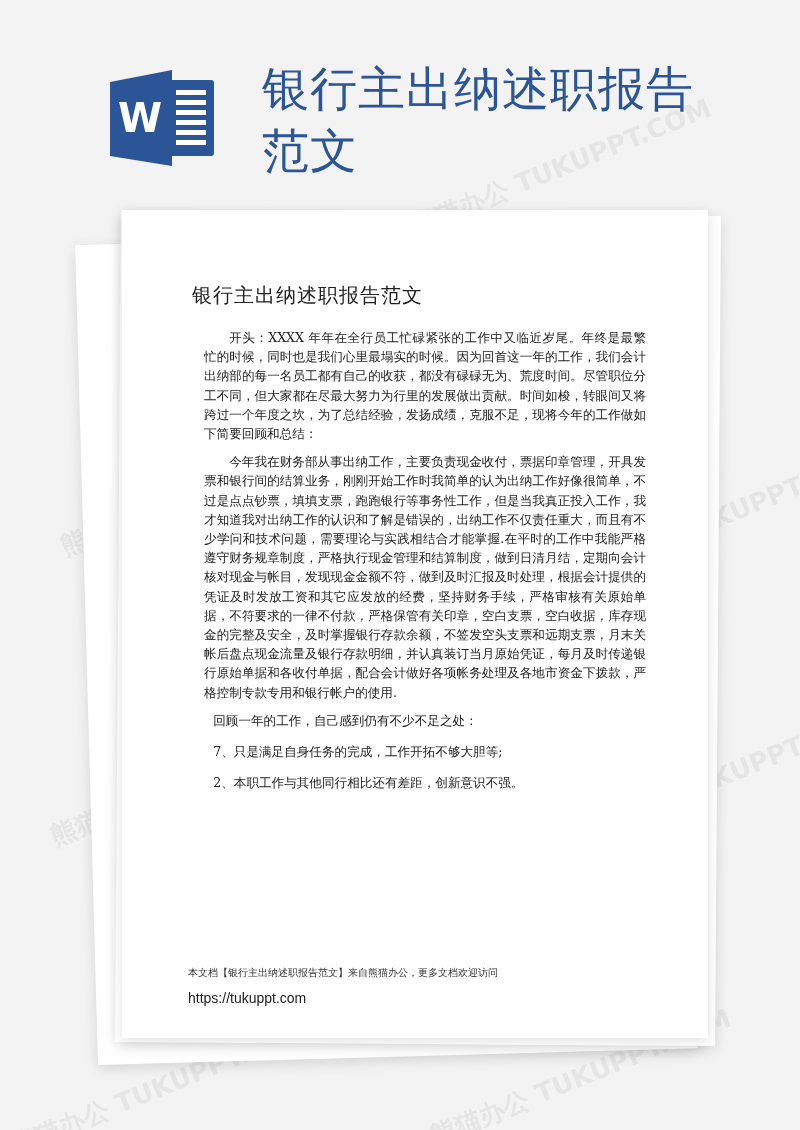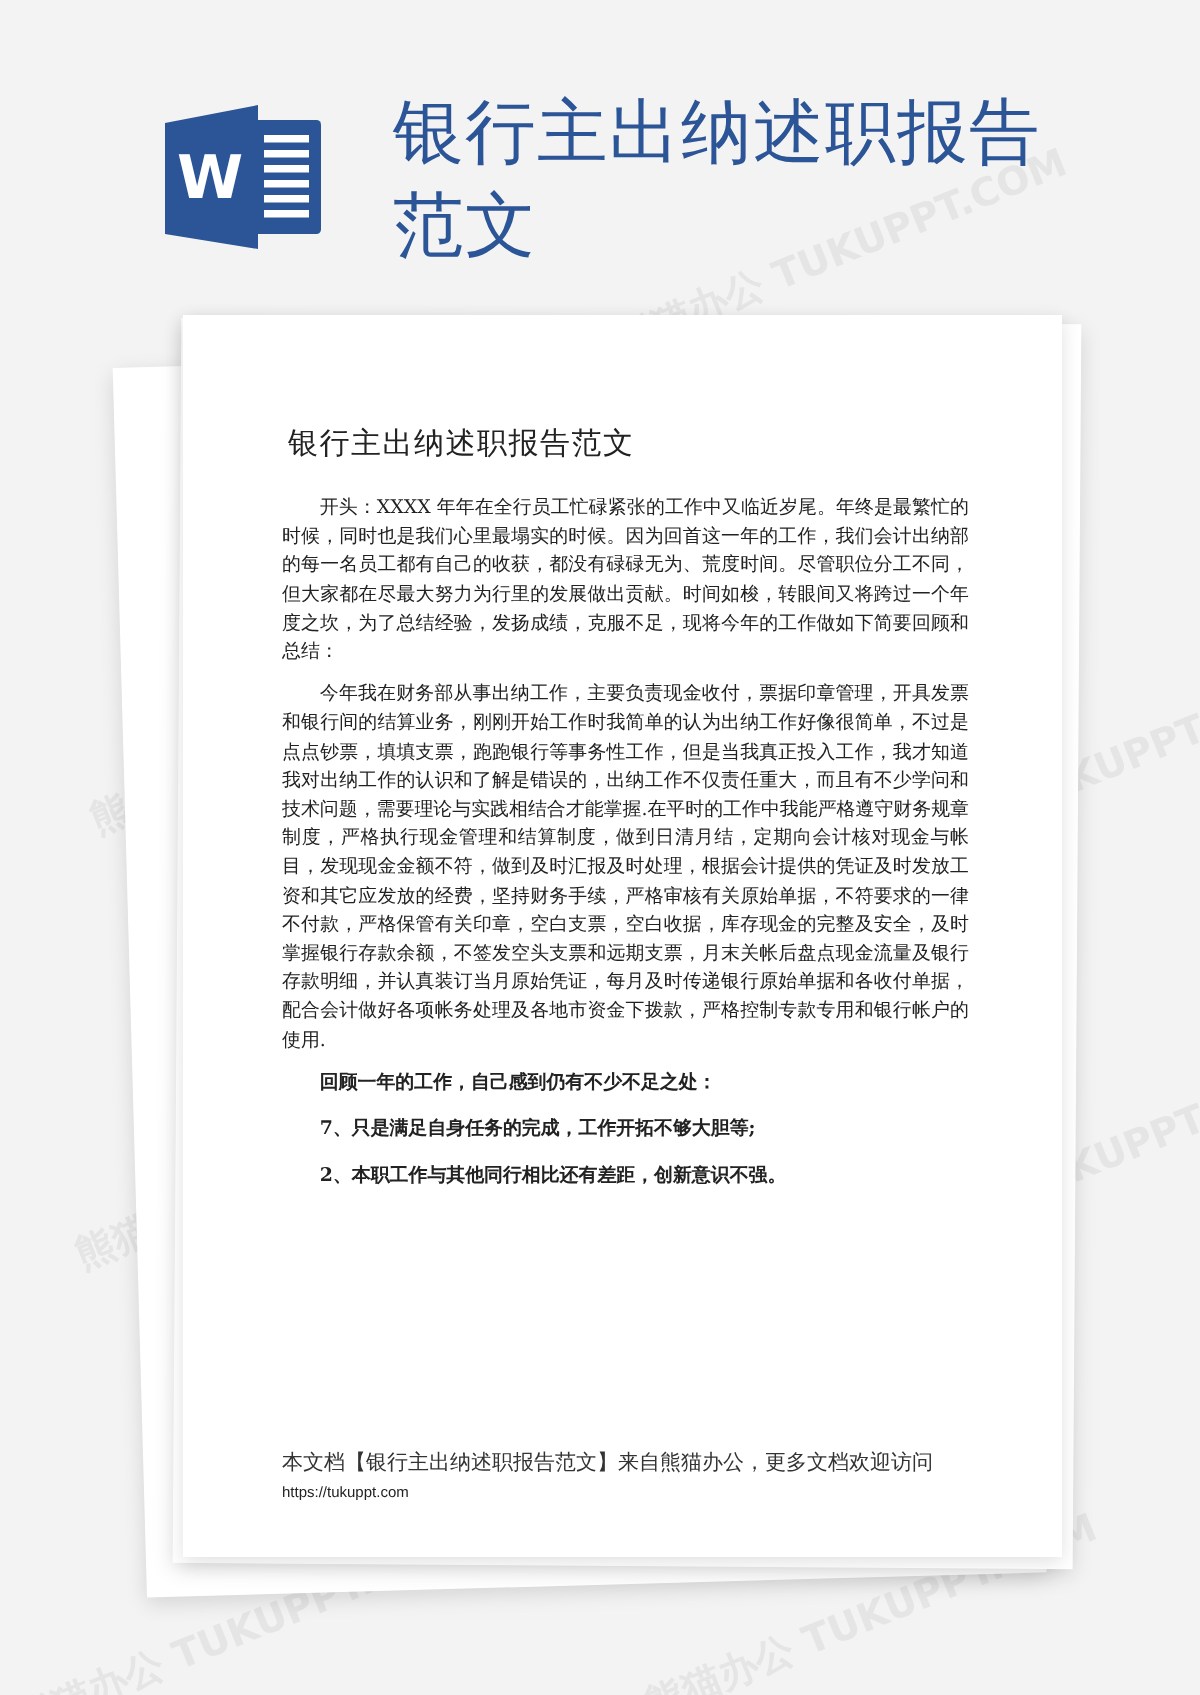--- a/index.html
+++ b/index.html
@@ -27,27 +27,27 @@
     background: #fff; box-shadow: 0 3px 12px rgba(0,0,0,0.12);
   }
   .doc-title {
     position: absolute; left: 70px; top: 72px;
     font-size: 20px; color: #222; letter-spacing: 1px; font-weight: normal;
   }
   .body-text {
     position: absolute; left: 66px; top: 118px; width: 458px;
     font-size: 12.6px; line-height: 19.2px; color: #222; text-align: justify;
   }
-  .body-text p { margin: 0 0 9px 0; text-indent: 2em; }
-  .body-text p.list { text-indent: 2em; margin: 0 0 12px 0; font-weight: bold; }
+  .body-text p { margin: 0 0 9px 16px; text-indent: 2em; }
+  .body-text p.list { text-indent: 2em; margin: 0 0 12px 0; }
   .footer-note {
-    position: absolute; left: 66px; top: 756px; font-size: 14px; color: #333;
+    position: absolute; left: 66px; top: 756px; font-size: 10px; color: #333;
   }
   .footer-url {
-    position: absolute; left: 66px; top: 780px; font-size: 10px; color: #222;
+    position: absolute; left: 66px; top: 780px; font-size: 14px; color: #222;
     font-family: "Liberation Sans", sans-serif;
   }
   .wm {
     position: absolute; font-family: "DejaVu Sans", "Liberation Sans", sans-serif;
     font-size: 26px; font-weight: bold; color: rgba(180,180,180,0.22);
     transform: rotate(-22deg); white-space: nowrap; pointer-events: none;
   }
 </style>
 </head>
 <body>

